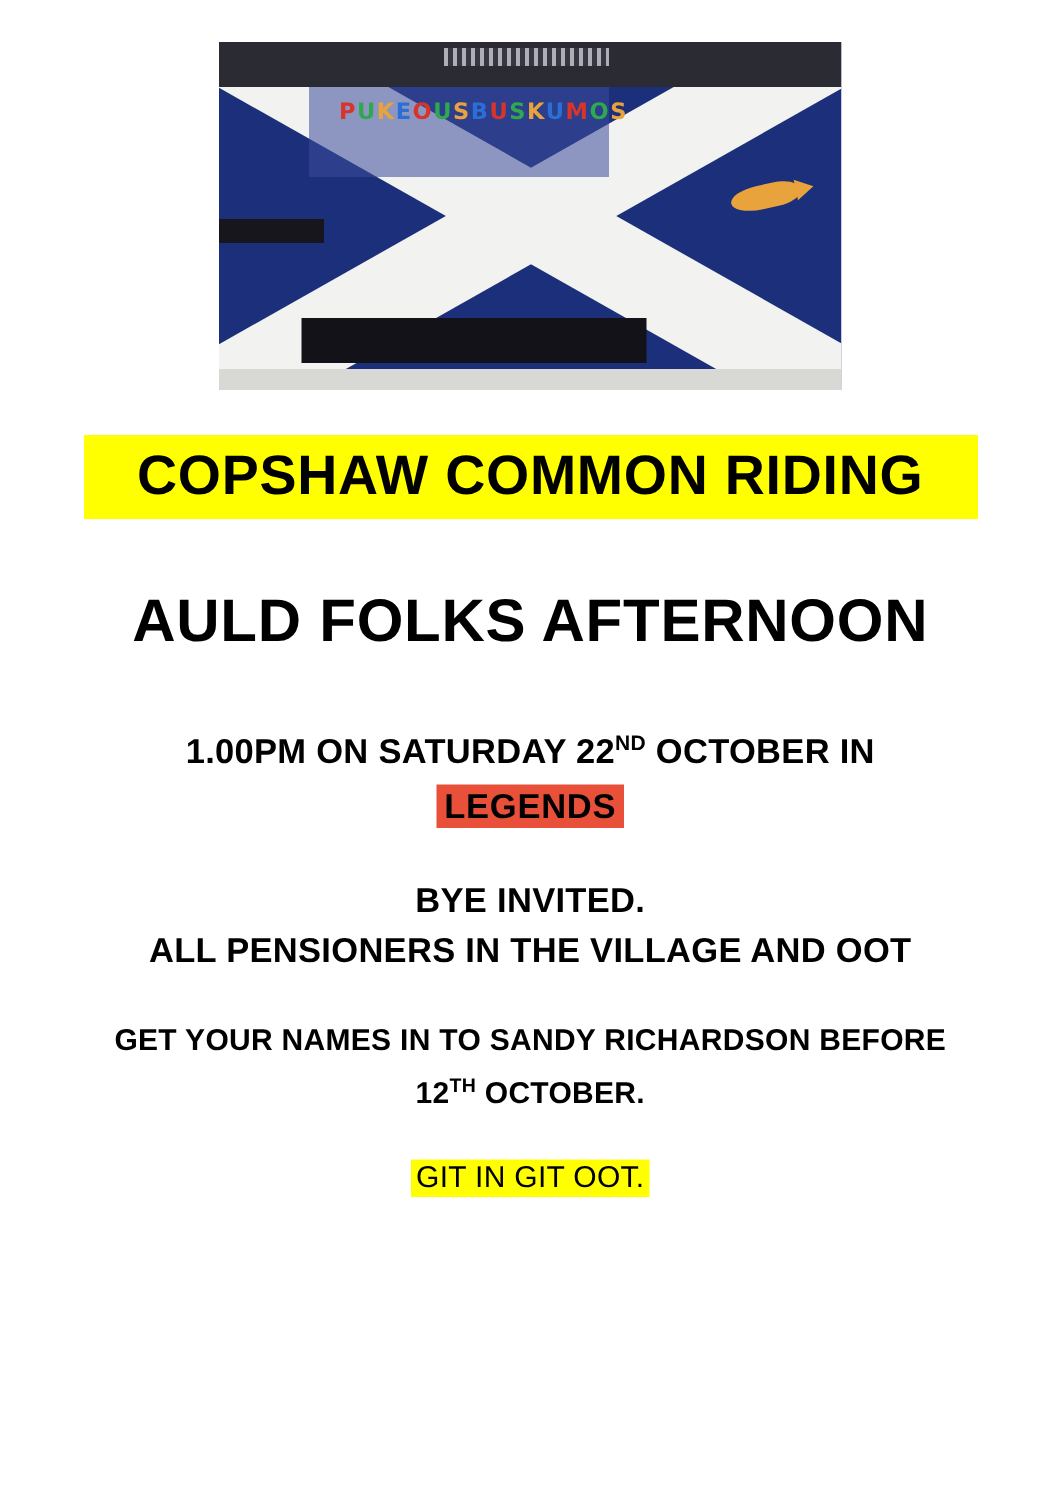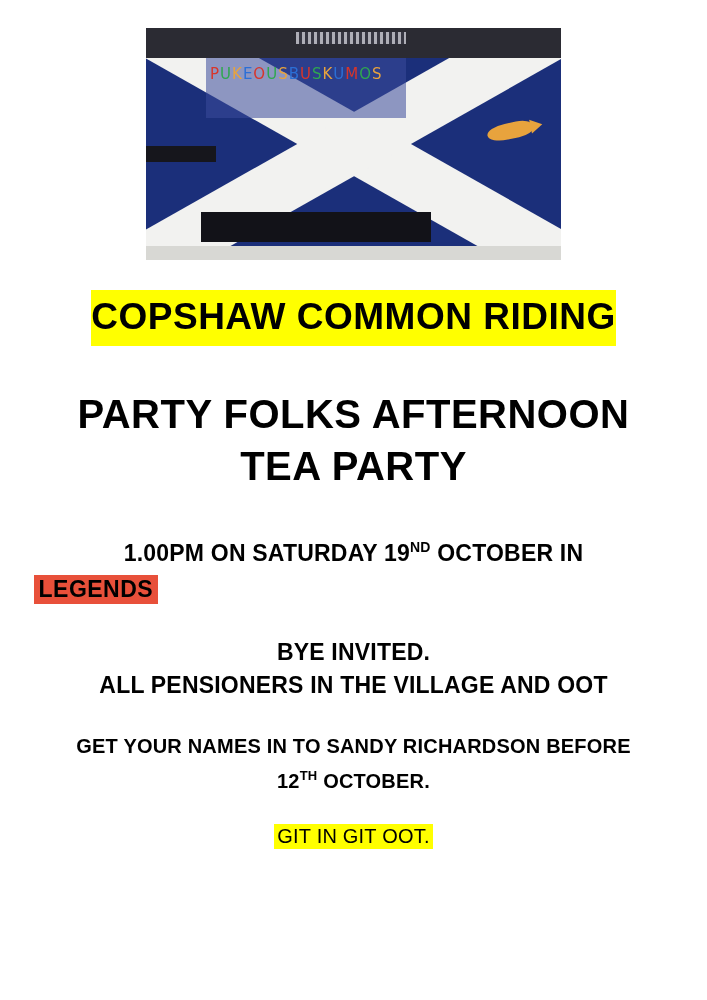--- a/index.html
+++ b/index.html
@@ -62,25 +62,25 @@
     position: absolute;
     left: 60px;
     top: 30px;
     width: 200px;
     height: 60px;
     background: #3a4a9a;
     opacity: 0.55;
   }
   .letters {
     position: absolute;
-    left: 64px;
+    left: 80px;
     top: 34px;
     width: 190px;
     font-family: "DejaVu Sans", sans-serif;
-    font-weight: normal;
+    font-weight: bold;
     font-size: 15px;
     letter-spacing: 1px;
     line-height: 24px;
     white-space: nowrap;
   }
   .letters span { display: inline-block; }
 
   
   .flag .ticks {
     position: absolute;
@@ -124,21 +124,21 @@
     top: 1px;
     width: 0; height: 0;
     border-top: 7px solid transparent;
     border-bottom: 7px solid transparent;
     border-left: 12px solid #e8a33d;
   }
 
   
   .hl-title {
     margin: 30px auto 0 auto;
-    width: 525px;
+    width: 596px;
     background: #ffff00;
     text-align: center;
     font-size: 37px;
     font-weight: bold;
     letter-spacing: 0.5px;
     line-height: 50px;
     padding: 2px 0 4px 0;
     box-sizing: border-box;
   }
 
@@ -157,21 +157,21 @@
     width: 640px;
     text-align: center;
     font-size: 23px;
     font-weight: bold;
     line-height: 34px;
     letter-spacing: 0.2px;
   }
   .when sup { font-size: 14px; }
 
   .venue-line {
-    text-align: left;
+    text-align: center;
     margin-top: 2px;
   }
   .venue {
     background: #e8503a;
     padding: 1px 5px 2px 5px;
     font-size: 23px;
     font-weight: bold;
     letter-spacing: 0.5px;
   }
 
@@ -220,26 +220,25 @@
       <div class="dark-bar-left"></div>
       <div class="dark-bar-bottom"></div>
       <div class="fish"></div>
       <div class="bottom-strip"></div>
     </div>
   </div>
 
   <div class="hl-title">COPSHAW COMMON RIDING</div>
 
   <div class="headline">
-    <div>PARTY FOLKS AFTERNOON</div>
-    <div>TEA PARTY</div>
+    <div>AULD FOLKS AFTERNOON</div>
   </div>
 
   <div class="when">
-    <span>1.00PM ON SATURDAY 19</span><sup>ND</sup><span> OCTOBER IN</span>
+    <span>1.00PM ON SATURDAY 22</span><sup>ND</sup><span> OCTOBER IN</span>
     <div class="venue-line">
       <span class="venue">LEGENDS</span>
     </div>
   </div>
 
   <div class="para">
     <div>BYE INVITED.</div>
     <div>ALL PENSIONERS IN THE VILLAGE AND OOT</div>
   </div>
 

